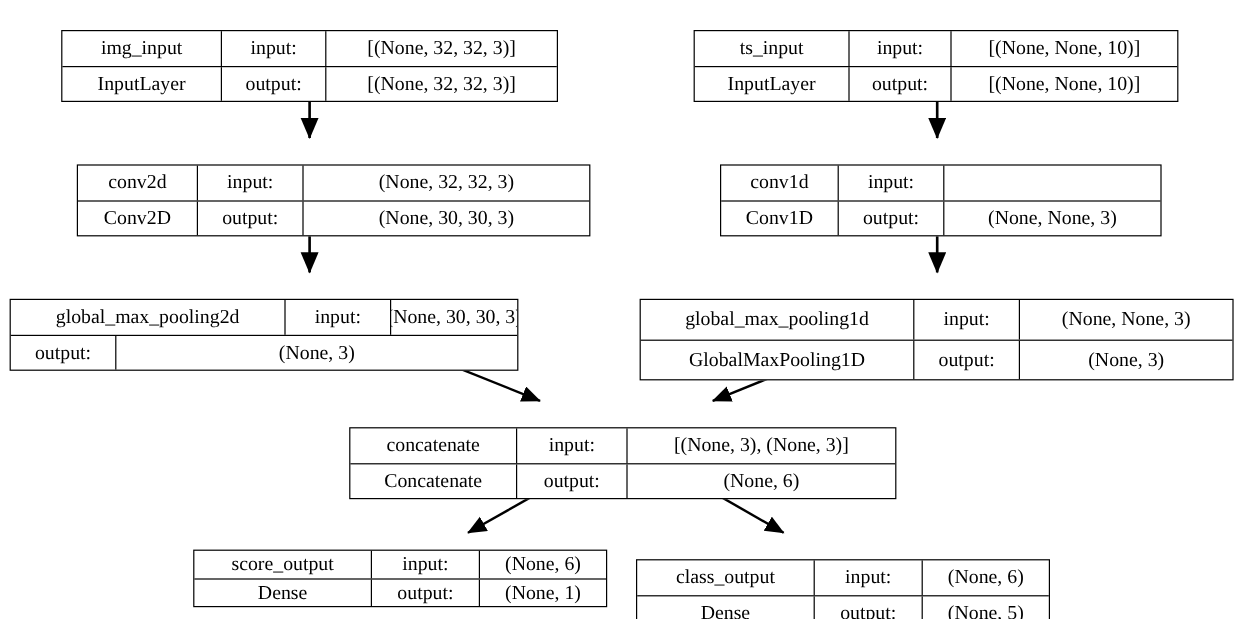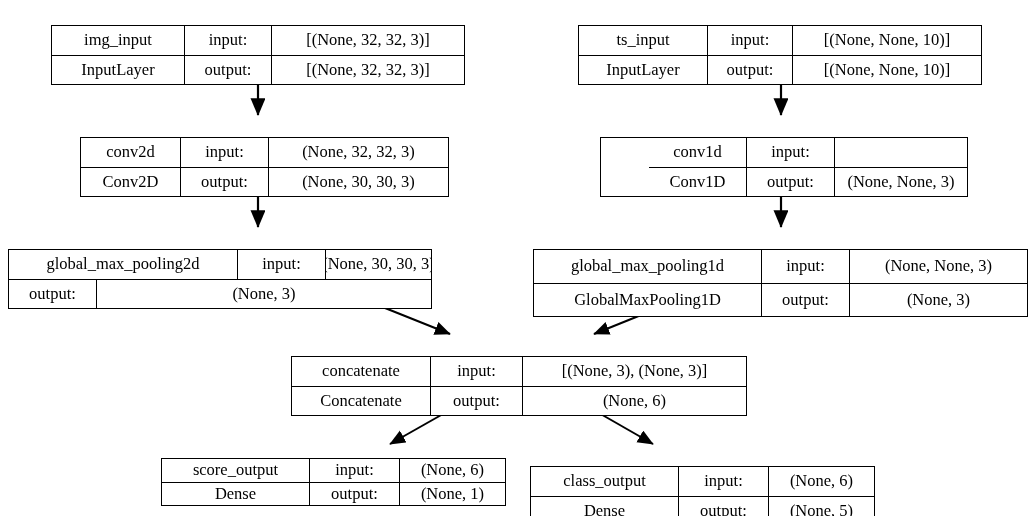--- a/index.html
+++ b/index.html
@@ -104,34 +104,34 @@
       <div class="cell col-label" style="width:85px;">input:</div>
       <div class="cell col-shape" style="flex:1;">[(None, None, 10)]</div>
     </div>
     <div class="node-row">
       <div class="cell col-name" style="width:129px;">InputLayer</div>
       <div class="cell col-label" style="width:85px;">output:</div>
       <div class="cell col-shape" style="flex:1;">[(None, None, 10)]</div>
     </div>
   </div>
 
-  <div class="node" style="left:80px; top:117px; width:369px; height:60px;">
+  <div class="node" style="left:64px; top:117px; width:428px; height:60px;">
     <div class="node-row row-top">
       <div class="cell col-name" style="width:100px;">conv2d</div>
       <div class="cell col-label" style="width:88px;">input:</div>
       <div class="cell col-shape" style="flex:1;">(None, 32, 32, 3)</div>
     </div>
     <div class="node-row">
       <div class="cell col-name" style="width:100px;">Conv2D</div>
       <div class="cell col-label" style="width:88px;">output:</div>
       <div class="cell col-shape" style="flex:1;">(None, 30, 30, 3)</div>
     </div>
   </div>
 
-  <div class="node" style="left:600px; top:117px; width:368px; height:60px;padding-left:48px;">
+  <div class="node" style="left:600px; top:117px; width:368px; height:60px;">
     <div class="node-row row-top">
       <div class="cell col-name" style="width:98px;">conv1d</div>
       <div class="cell col-label" style="width:88px;">input:</div>
     </div>
     <div class="node-row">
       <div class="cell col-name" style="width:98px;">Conv1D</div>
       <div class="cell col-label" style="width:88px;">output:</div>
       <div class="cell col-shape" style="flex:1;">(None, None, 3)</div>
     </div>
   </div>

